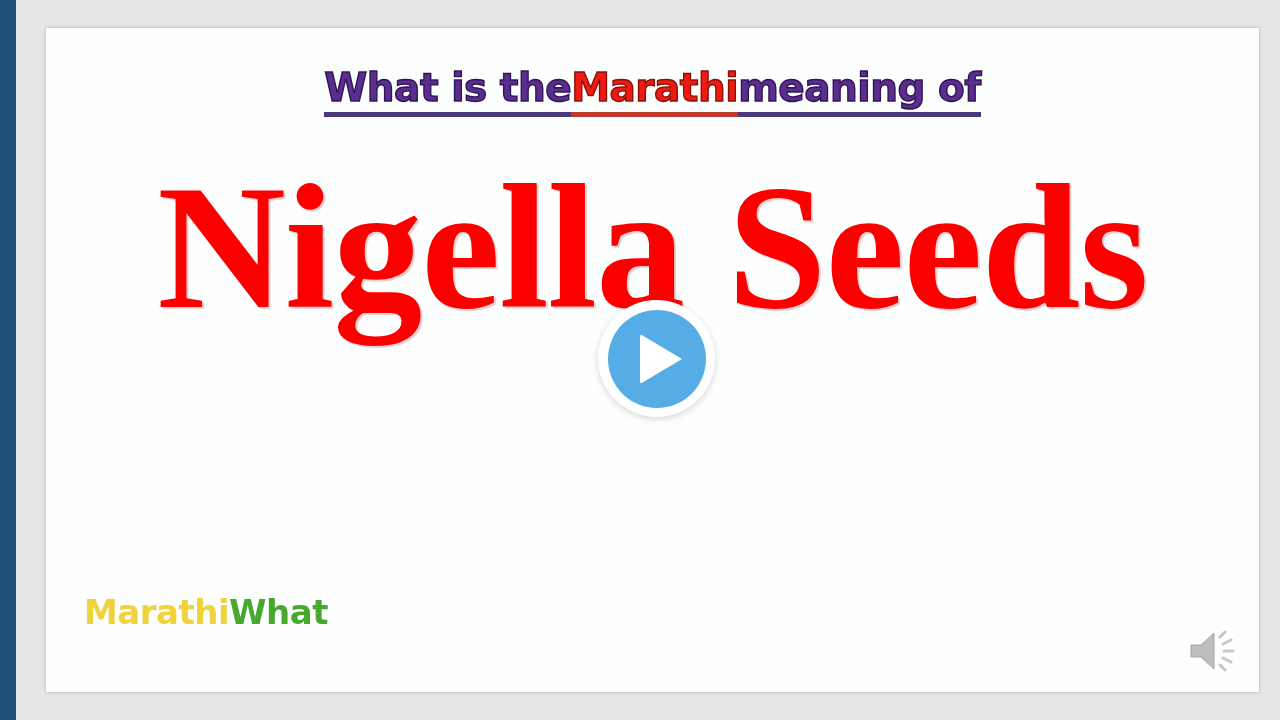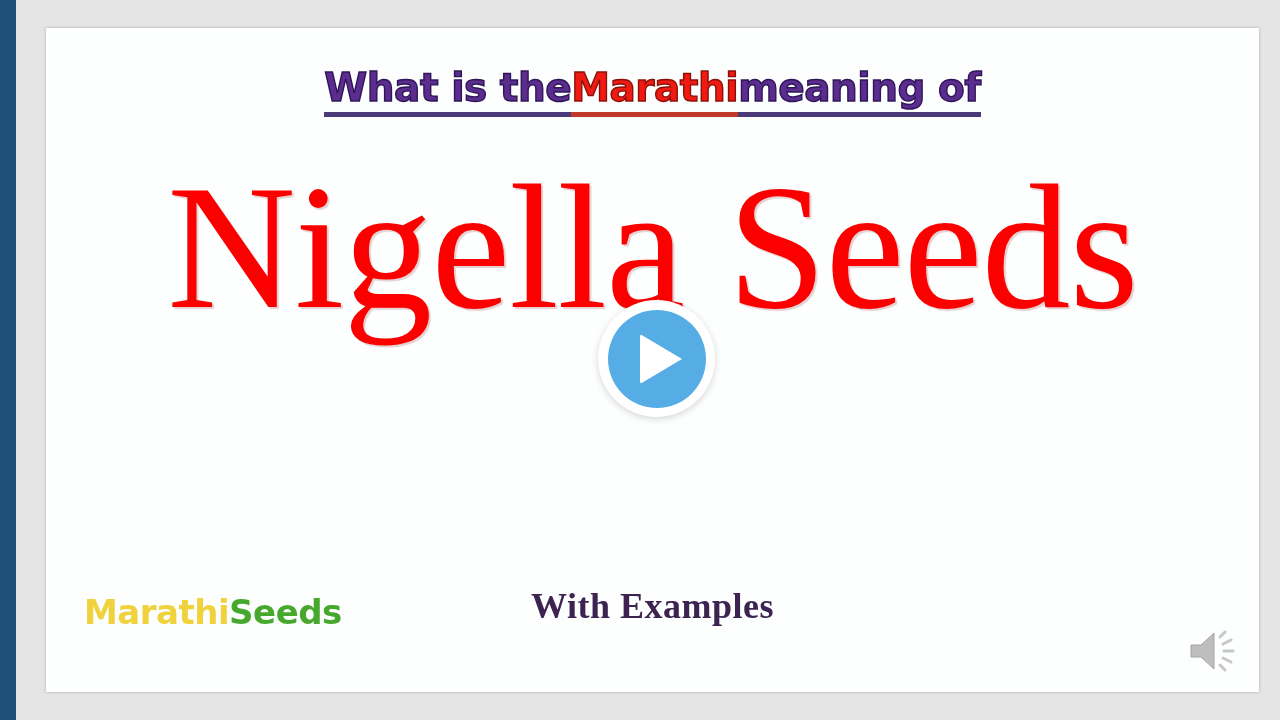--- a/index.html
+++ b/index.html
@@ -63,21 +63,21 @@
   }
 
   
   #main-word {
     position: absolute;
     left: 0;
     top: 130px;
     width: 1213px;
     text-align: center;
     font-family: "Liberation Serif", serif;
-    font-weight: normal;
+    font-weight: bold;
     font-size: 178px;
     line-height: 1.0;
     color: #fc0000;
     letter-spacing: -1px;
     white-space: nowrap;
     text-shadow: 2px 2px 1px rgba(120,0,0,0.18);
   }
 
   
   #play-button {
@@ -177,24 +177,23 @@
 
     <div id="main-word">Nigella Seeds</div>
 
     <div id="play-button">
       <div id="play-button-inner">
         <div id="play-triangle"></div>
       </div>
     </div>
 
 
-    <div id="with-examples">With Examples</div>
 
     <div id="brand-logo">
-      <span class="logo-marathi">Marathi</span><span class="logo-dict">Seeds</span>
+      <span class="logo-marathi">Marathi</span><span class="logo-dict">What</span>
     </div>
 
     <div id="speaker-icon">
       <svg viewBox="0 0 54 46" width="54" height="46" aria-hidden="true">
         <path d="M3 17 L13 17 L26 5 L26 41 L13 29 L3 29 Z" fill="#b9b9b9" stroke="#9d9d9d" stroke-width="1" stroke-linejoin="round"></path>
         <g stroke="#c3c3c3" stroke-width="3" stroke-linecap="round" fill="none">
           <line x1="32" y1="9" x2="37" y2="4"></line>
           <line x1="35" y1="16" x2="43" y2="12"></line>
           <line x1="36" y1="23" x2="45" y2="23"></line>
           <line x1="35" y1="30" x2="43" y2="34"></line>

